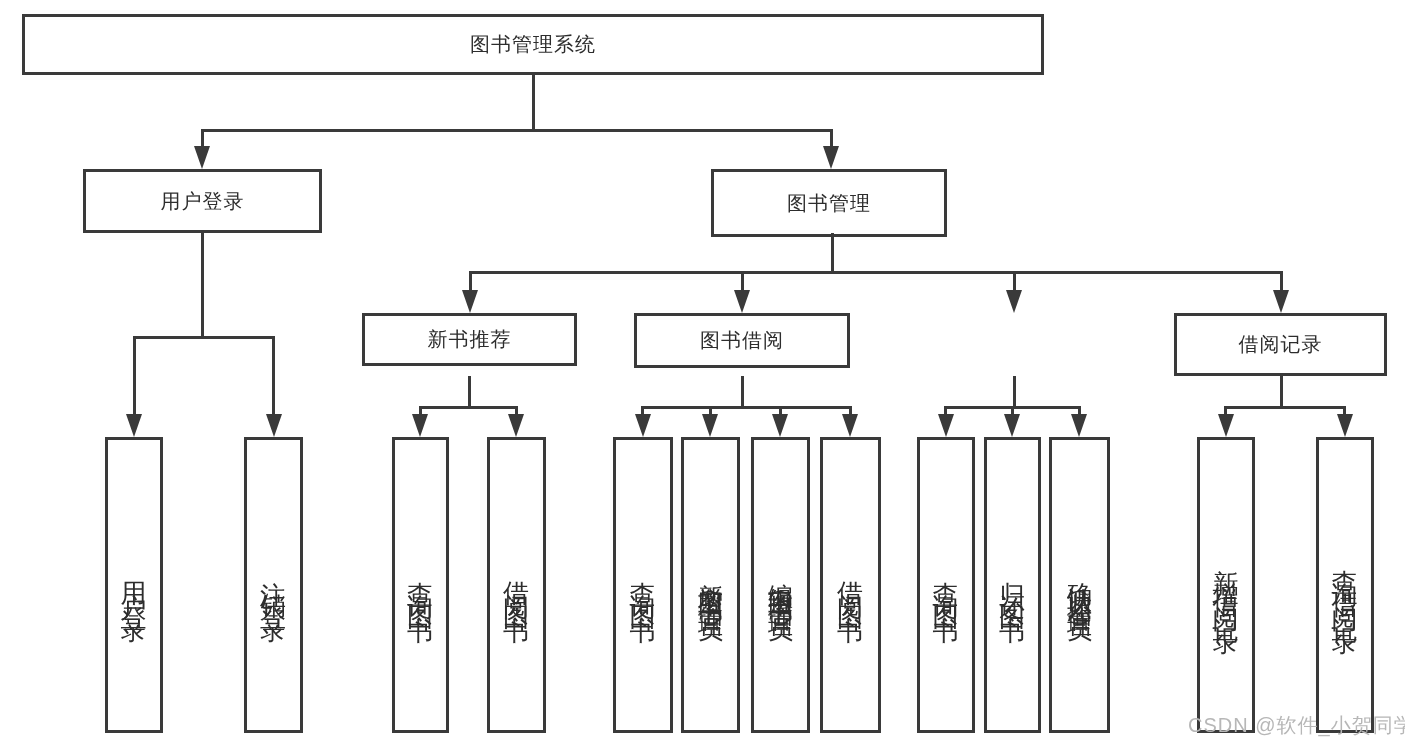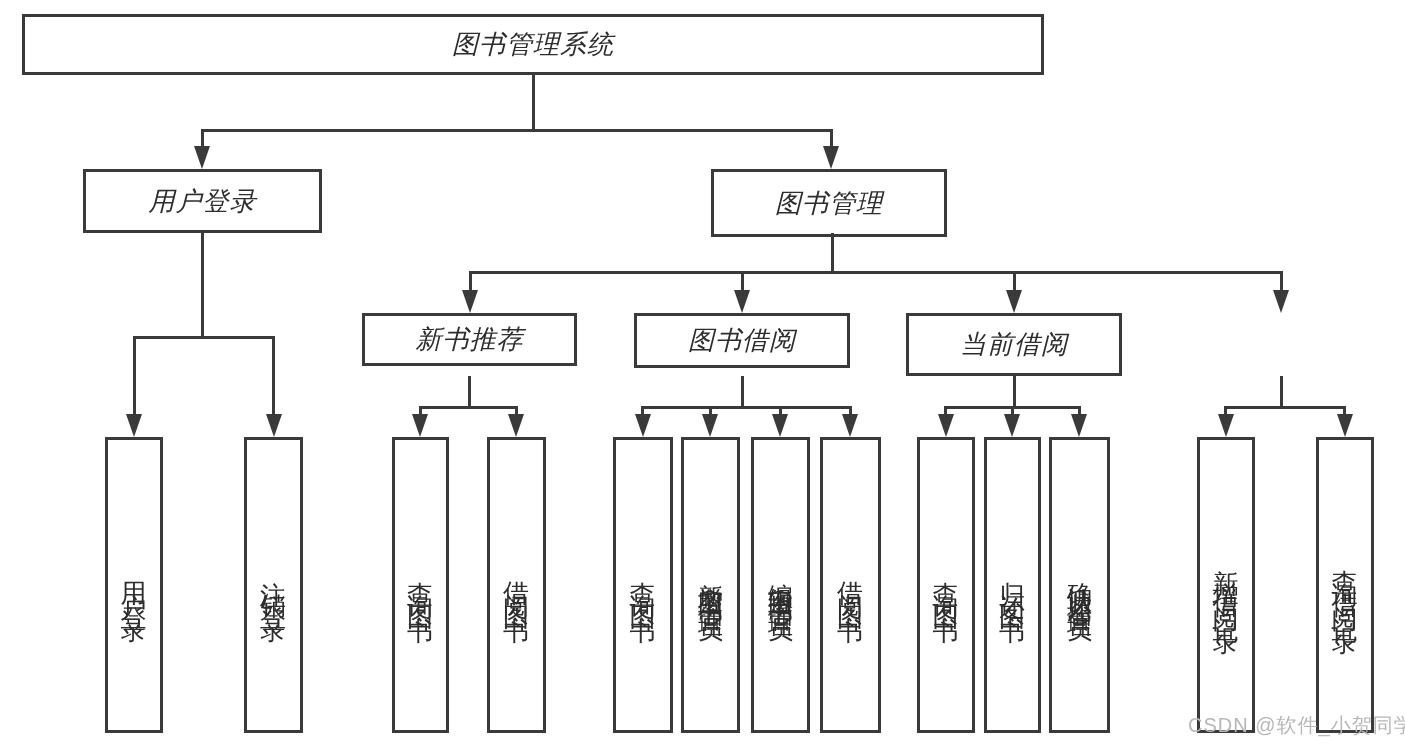--- a/index.html
+++ b/index.html
@@ -10,24 +10,23 @@
     font-family:"Liberation Sans","DejaVu Sans",sans-serif;
     overflow:hidden;
   }
   
   .node{
     position:absolute;
     box-sizing:border-box;
     border:3px solid #3a3a3a;
     background:#ffffff;
     display:flex;align-items:center;justify-content:center;
-    font-size:26px;color:#2d2d2d;
+    font-size:20px;color:#2d2d2d;
     letter-spacing:1px;
     white-space:nowrap;
-    font-style:italic;
   }
   
   .leaf{
     position:absolute;
     box-sizing:border-box;
     top:437px;height:296px;
     border:3px solid #3a3a3a;
     background:#ffffff;
     writing-mode:vertical-rl;
     display:flex;align-items:center;justify-content:center;
@@ -83,21 +82,21 @@
   <div class="ar" style="left:462px;top:290px"></div>
   <div class="vl" style="left:741px;top:271px;height:22px"></div>
   <div class="ar" style="left:734px;top:290px"></div>
   <div class="vl" style="left:1013px;top:271px;height:22px"></div>
   <div class="ar" style="left:1006px;top:290px"></div>
   <div class="vl" style="left:1280px;top:271px;height:22px"></div>
   <div class="ar" style="left:1273px;top:290px"></div>
 
   <div class="node" style="left:362px;top:313px;width:215px;height:53px">新书推荐</div>
   <div class="node" style="left:634px;top:313px;width:216px;height:55px">图书借阅</div>
-  <div class="node" style="left:906px;top:313px;width:216px;height:63px">当前借阅</div>
+  <div class="node" style="left:1174px;top:313px;width:213px;height:63px">借阅记录</div>
 
   <div class="vl" style="left:468px;top:376px;height:32px"></div>
   <div class="hl" style="left:419px;top:406px;width:99px"></div>
   <div class="vl" style="left:419px;top:406px;height:14px"></div>
   <div class="ar" style="left:412px;top:414px"></div>
   <div class="vl" style="left:515px;top:406px;height:14px"></div>
   <div class="ar" style="left:508px;top:414px"></div>
 
   <div class="vl" style="left:741px;top:376px;height:32px"></div>
   <div class="hl" style="left:641px;top:406px;width:210px"></div>

